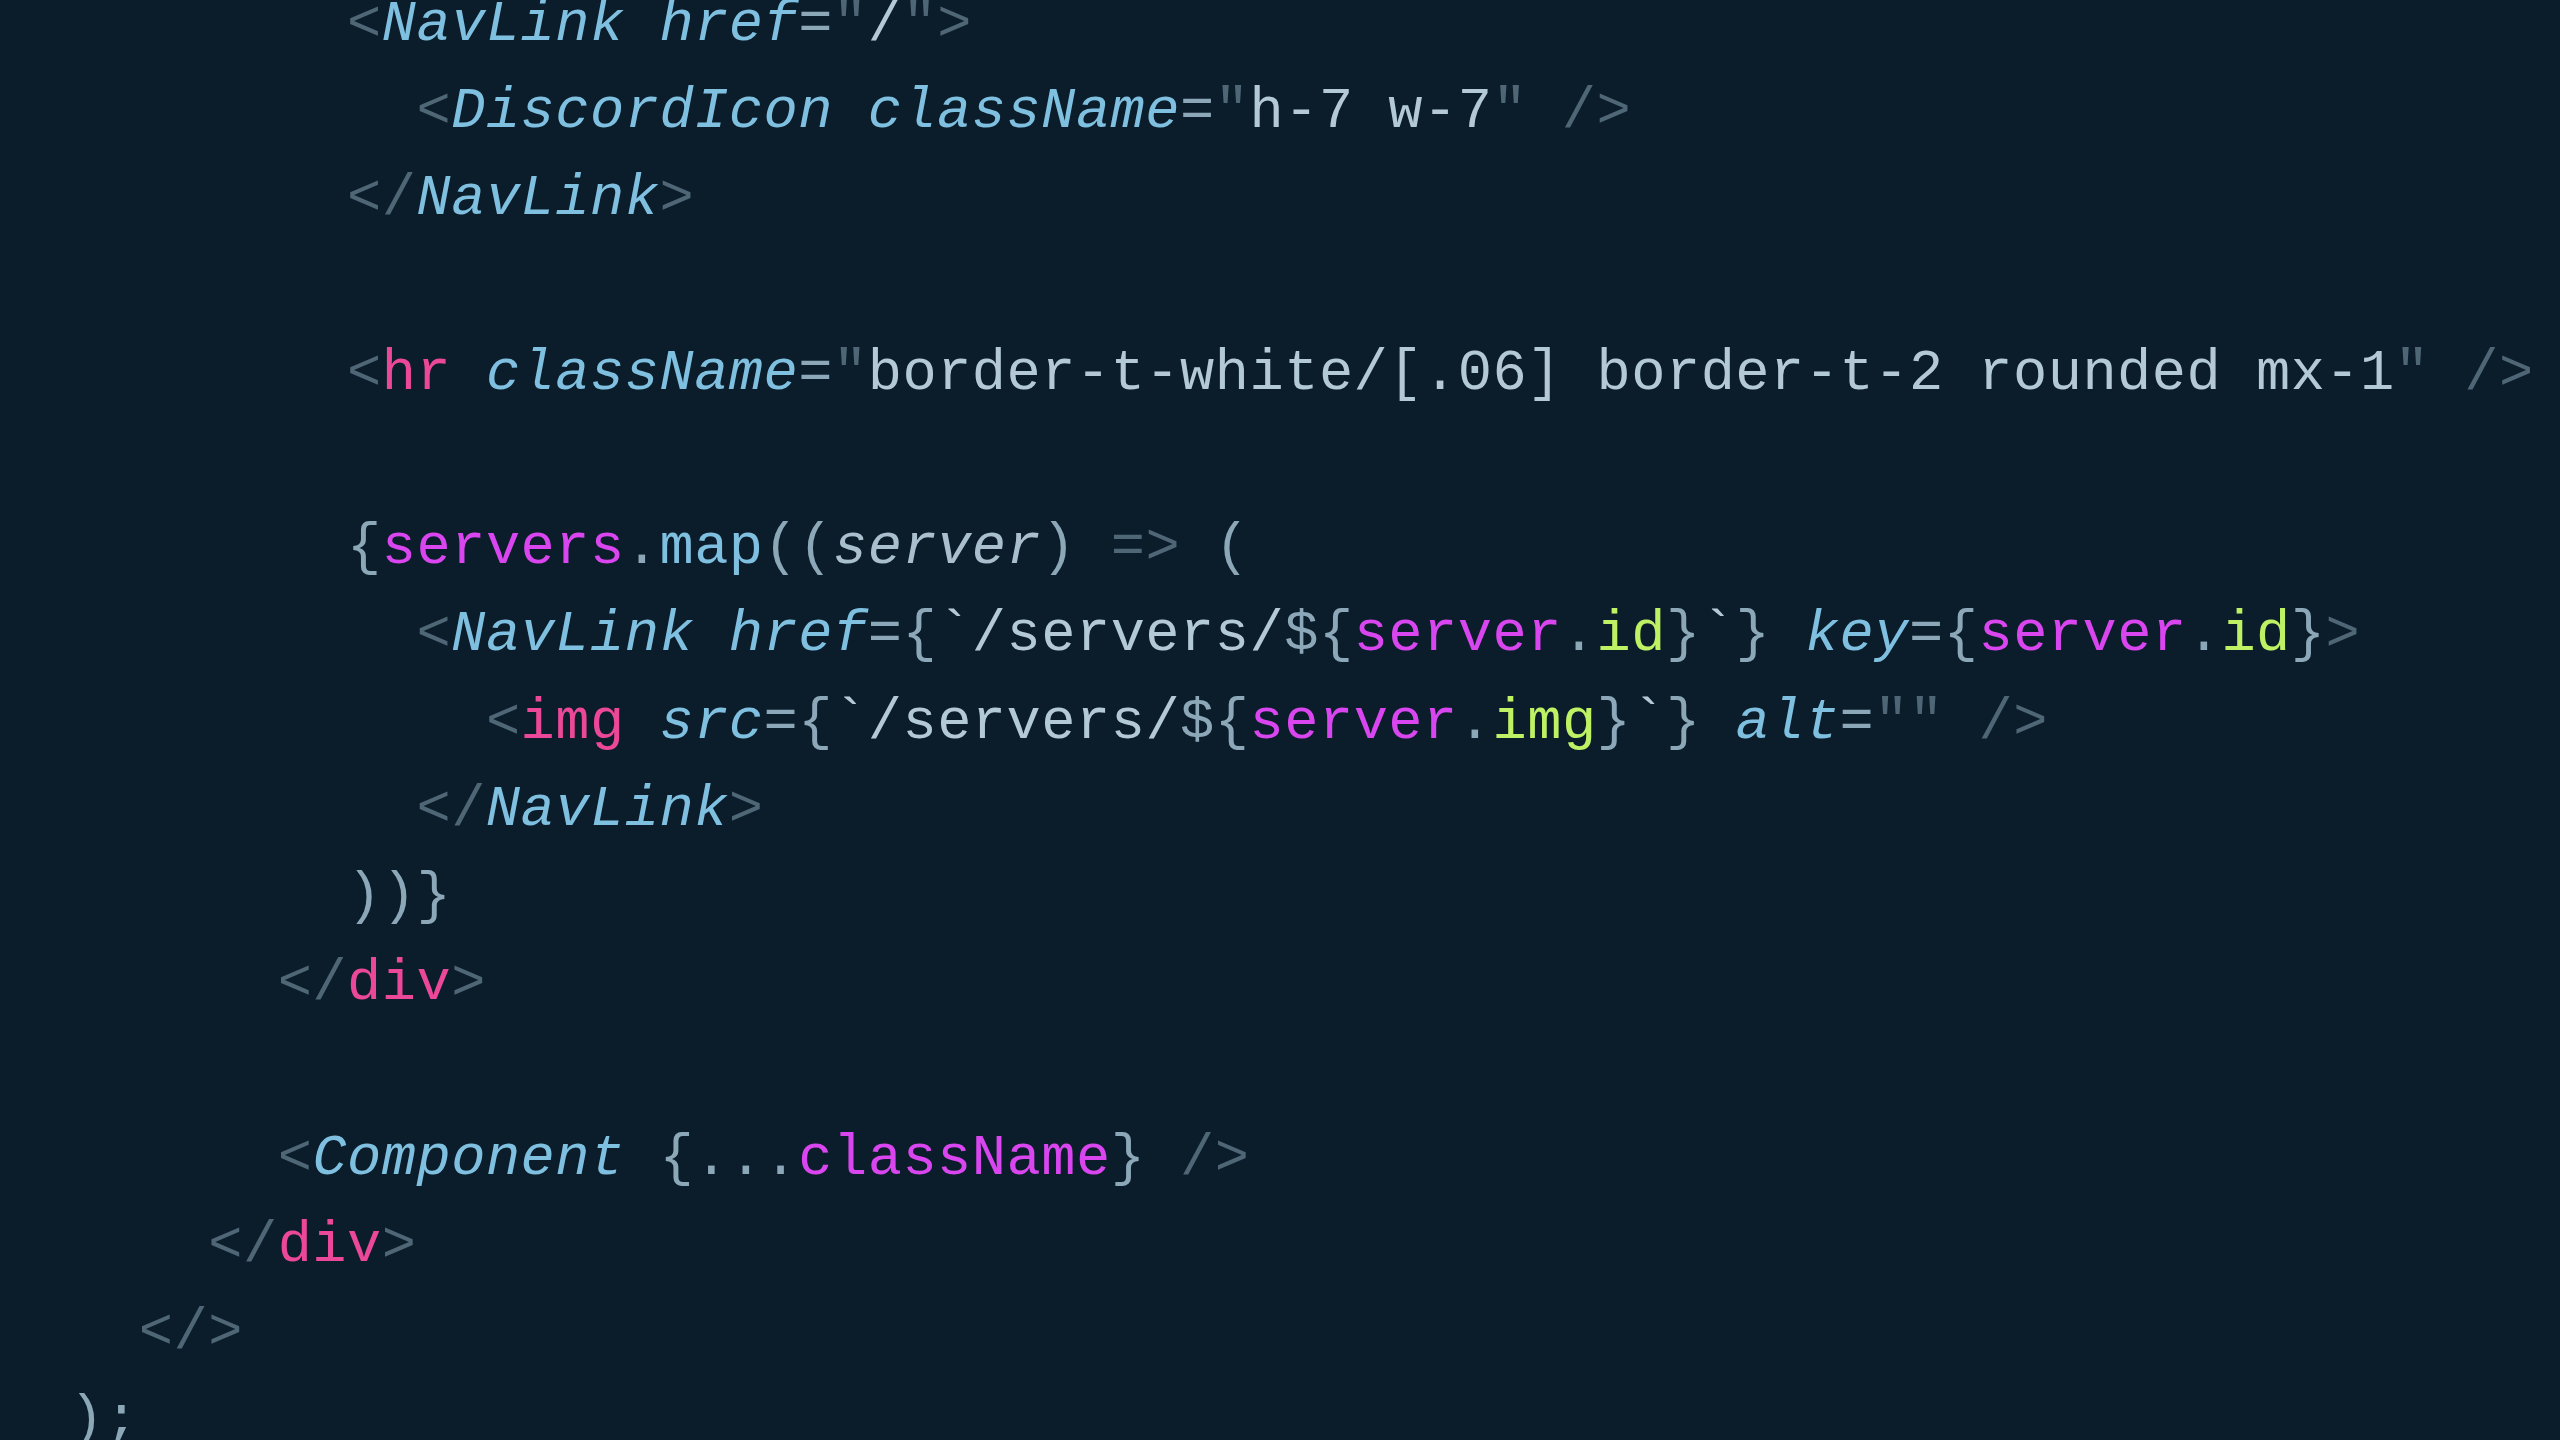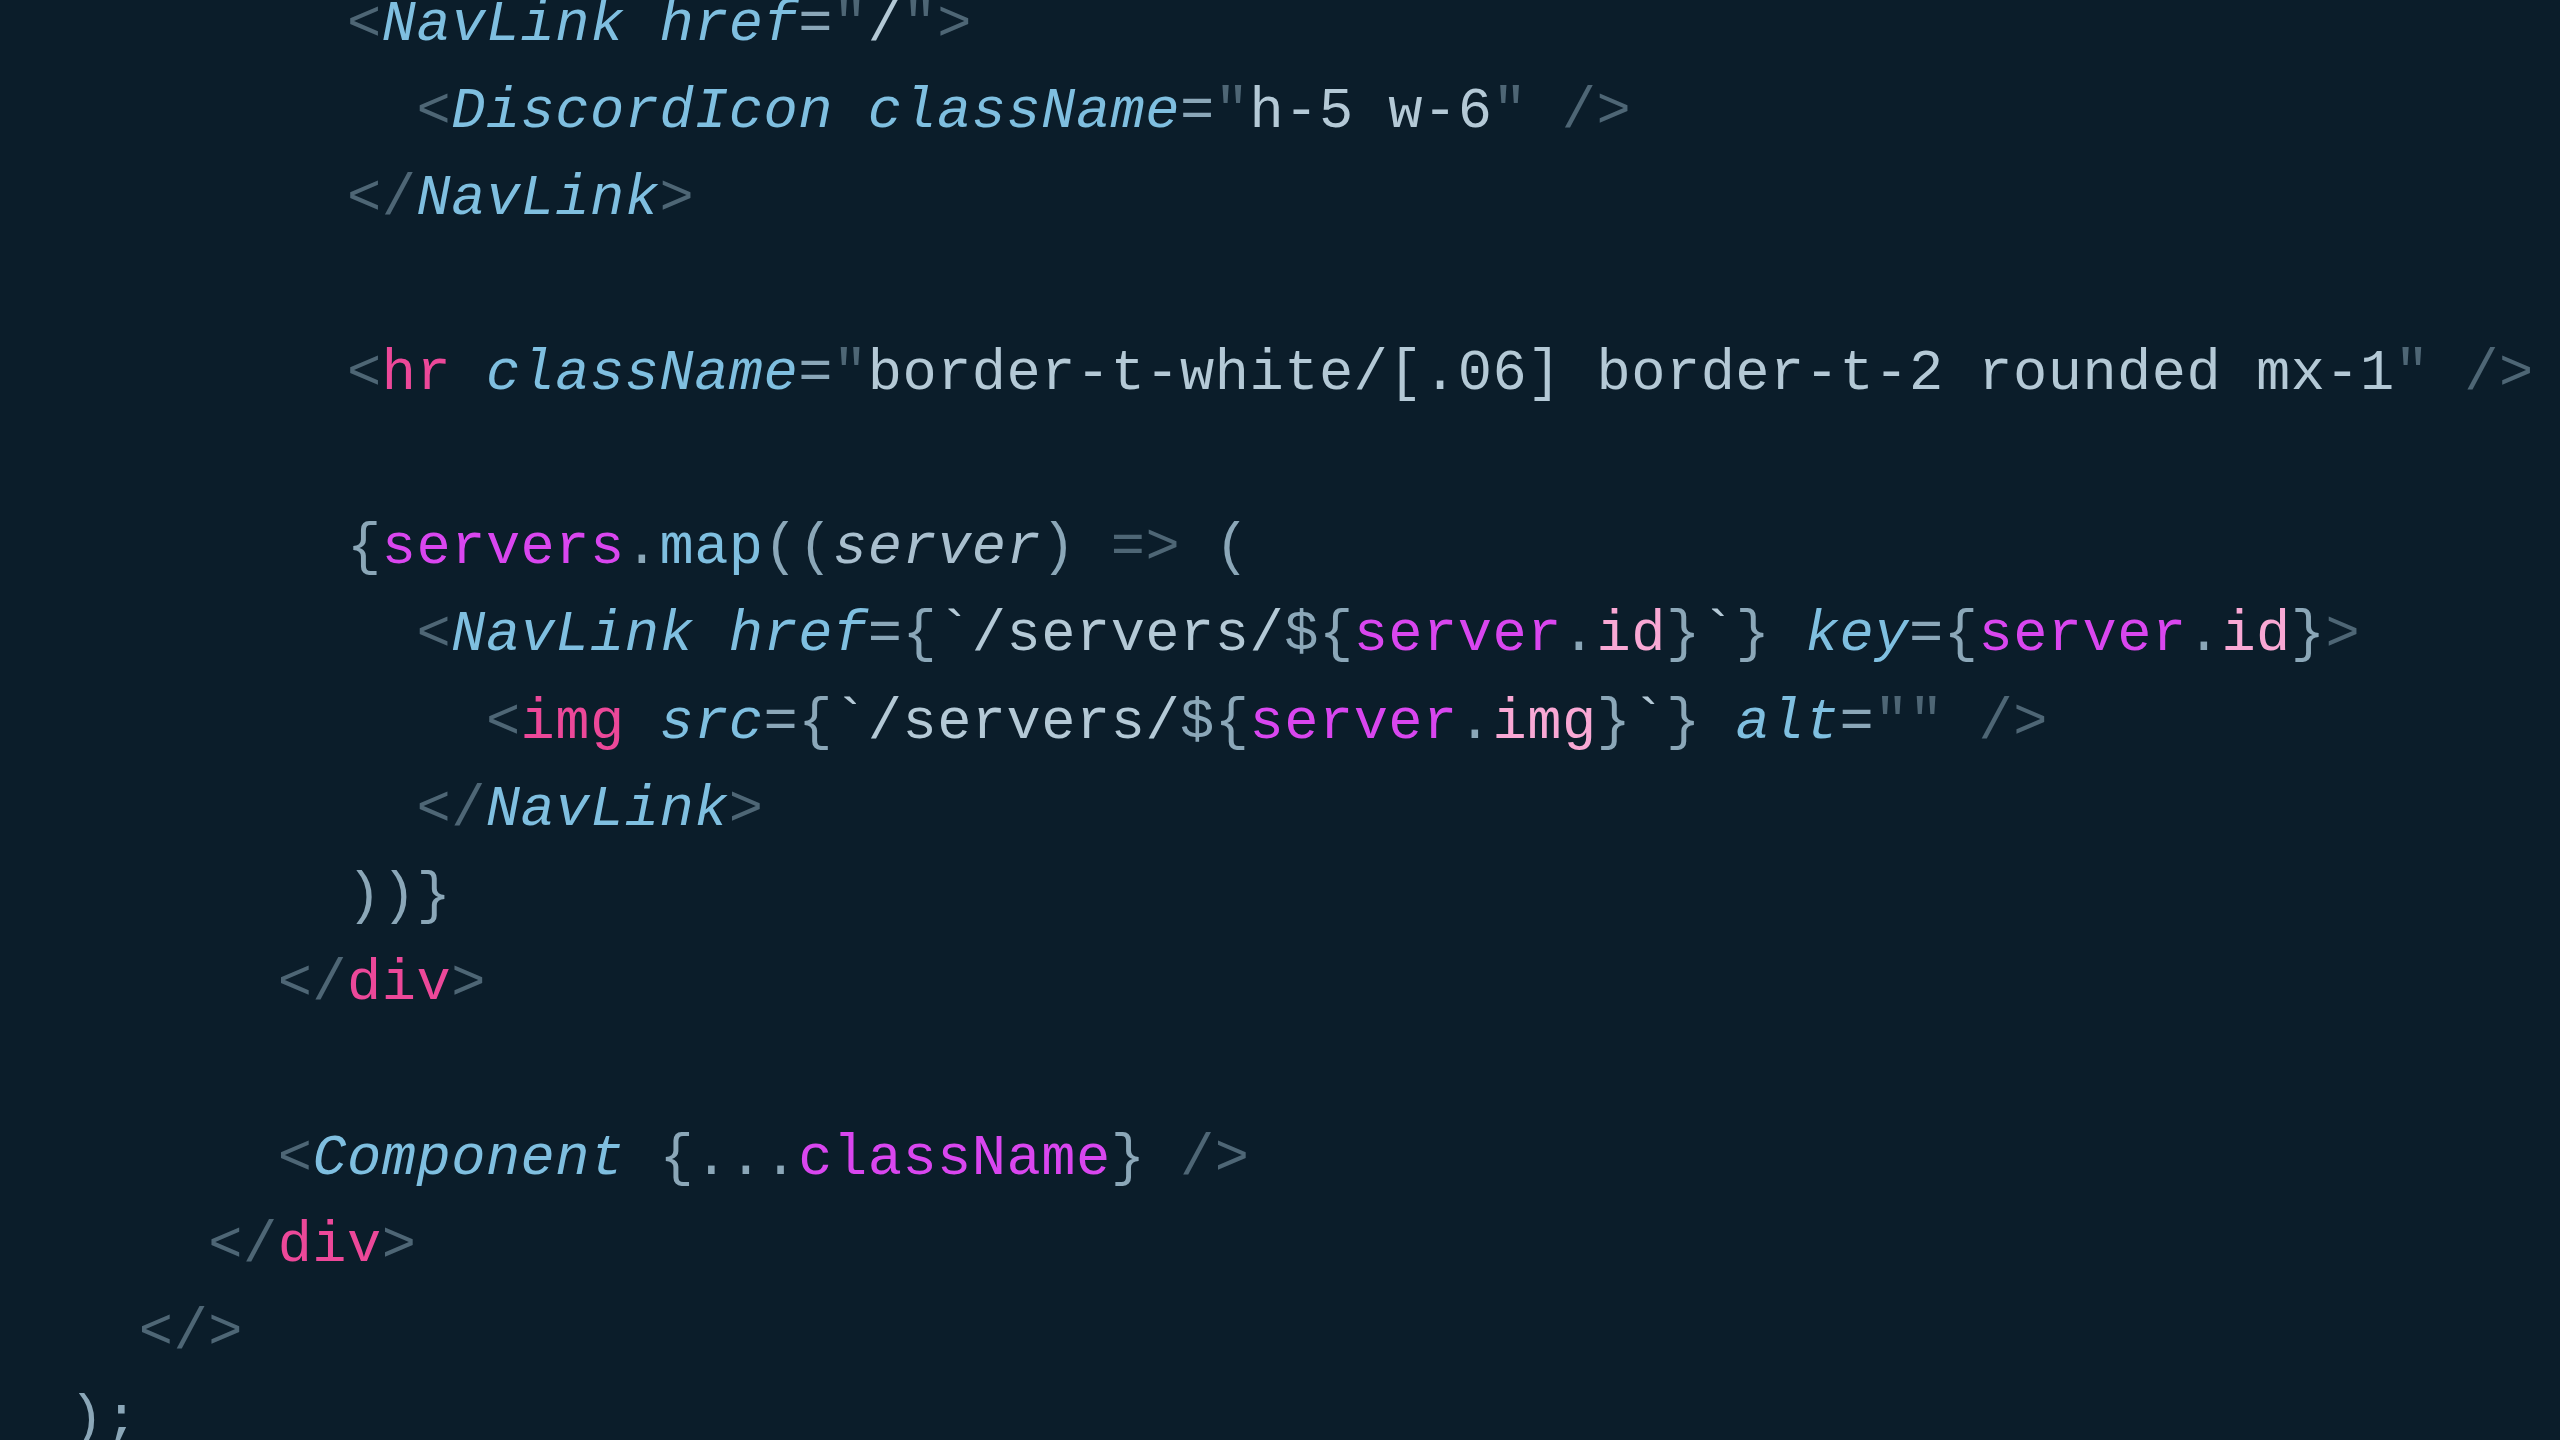--- a/index.html
+++ b/index.html
@@ -25,28 +25,28 @@
   .punct    { color: #8ba7b8; }
   .tag      { color: #4e6675; }
   .comp     { color: #7fbfe0; font-style: italic; }
   .attr     { color: #7fbfe0; font-style: italic; }
   .string   { color: #b4c9d6; }
   .fn       { color: #7fbfe0; }
   .var      { color: #d946ef; }
   .paramit  { color: #a9bfce; font-style: italic; }
   .kw       { color: #4e6675; font-style: italic; }
   .op       { color: #8ba7b8; }
-  .prop     { color: #f9a8d4; }
+  .prop     { color: #bef264; }
   .tagname  { color: #ec4899; }
 </style>
 </head>
 <body>
 
 <pre class="code"><span><span>          </span><span class="tag">&lt;</span><span class="comp">NavLink</span><span> </span><span class="attr">href</span><span class="op">=</span><span class="tag">"</span><span class="string">/</span><span class="tag">"</span><span class="tag">&gt;</span></span>
-<span><span>            </span><span class="tag">&lt;</span><span class="comp">DiscordIcon</span><span> </span><span class="attr">className</span><span class="op">=</span><span class="tag">"</span><span class="string">h-5 w-6</span><span class="tag">"</span><span> </span><span class="tag">/&gt;</span></span>
+<span><span>            </span><span class="tag">&lt;</span><span class="comp">DiscordIcon</span><span> </span><span class="attr">className</span><span class="op">=</span><span class="tag">"</span><span class="string">h-7 w-7</span><span class="tag">"</span><span> </span><span class="tag">/&gt;</span></span>
 <span><span>          </span><span class="tag">&lt;/</span><span class="comp">NavLink</span><span class="tag">&gt;</span></span>
 <span><span></span></span>
 <span><span>          </span><span class="tag">&lt;</span><span class="tagname">hr</span><span> </span><span class="attr">className</span><span class="op">=</span><span class="tag">"</span><span class="string">border-t-white/[.06] border-t-2 rounded mx-1</span><span class="tag">"</span><span> </span><span class="tag">/&gt;</span></span>
 <span><span></span></span>
 <span><span>          </span><span class="punct">{</span><span class="var">servers</span><span class="op">.</span><span class="fn">map</span><span class="punct">((</span><span class="paramit">server</span><span class="punct">)</span><span> </span><span class="kw">=&gt;</span><span> </span><span class="punct">(</span></span>
 <span><span>            </span><span class="tag">&lt;</span><span class="comp">NavLink</span><span> </span><span class="attr">href</span><span class="op">=</span><span class="punct">{</span><span class="string">`</span><span class="string">/servers/</span><span class="punct">${</span><span class="var">server</span><span class="op">.</span><span class="prop">id</span><span class="punct">}</span><span class="string">`</span><span class="punct">}</span><span> </span><span class="attr">key</span><span class="op">=</span><span class="punct">{</span><span class="var">server</span><span class="op">.</span><span class="prop">id</span><span class="punct">}</span><span class="tag">&gt;</span></span>
 <span><span>              </span><span class="tag">&lt;</span><span class="tagname">img</span><span> </span><span class="attr">src</span><span class="op">=</span><span class="punct">{</span><span class="string">`</span><span class="string">/servers/</span><span class="punct">${</span><span class="var">server</span><span class="op">.</span><span class="prop">img</span><span class="punct">}</span><span class="string">`</span><span class="punct">}</span><span> </span><span class="attr">alt</span><span class="op">=</span><span class="tag">"</span><span class="string"></span><span class="tag">"</span><span> </span><span class="tag">/&gt;</span></span>
 <span><span>            </span><span class="tag">&lt;/</span><span class="comp">NavLink</span><span class="tag">&gt;</span></span>
 <span><span>          </span><span class="punct">))}</span></span>
 <span><span>        </span><span class="tag">&lt;/</span><span class="tagname">div</span><span class="tag">&gt;</span></span>

